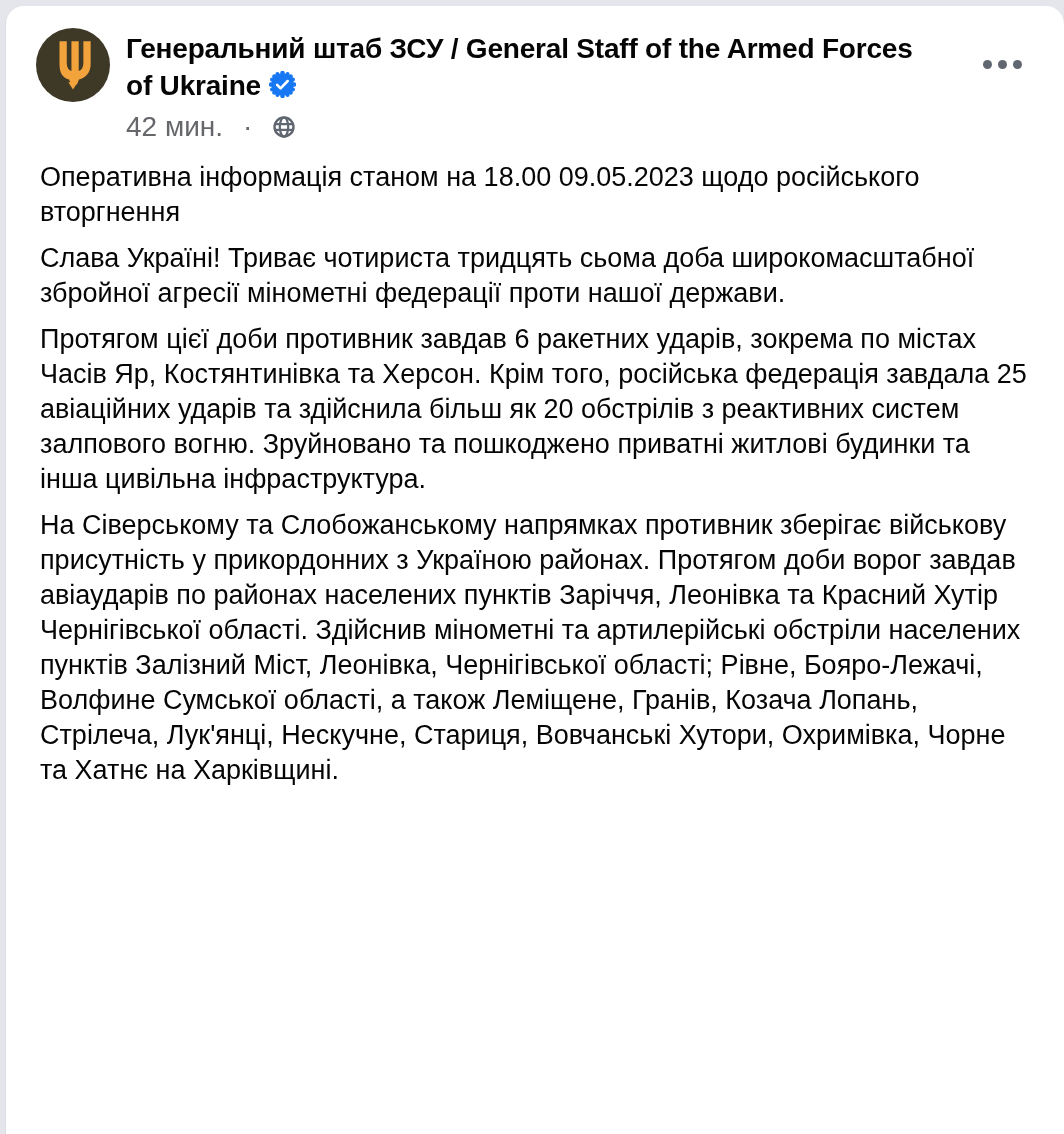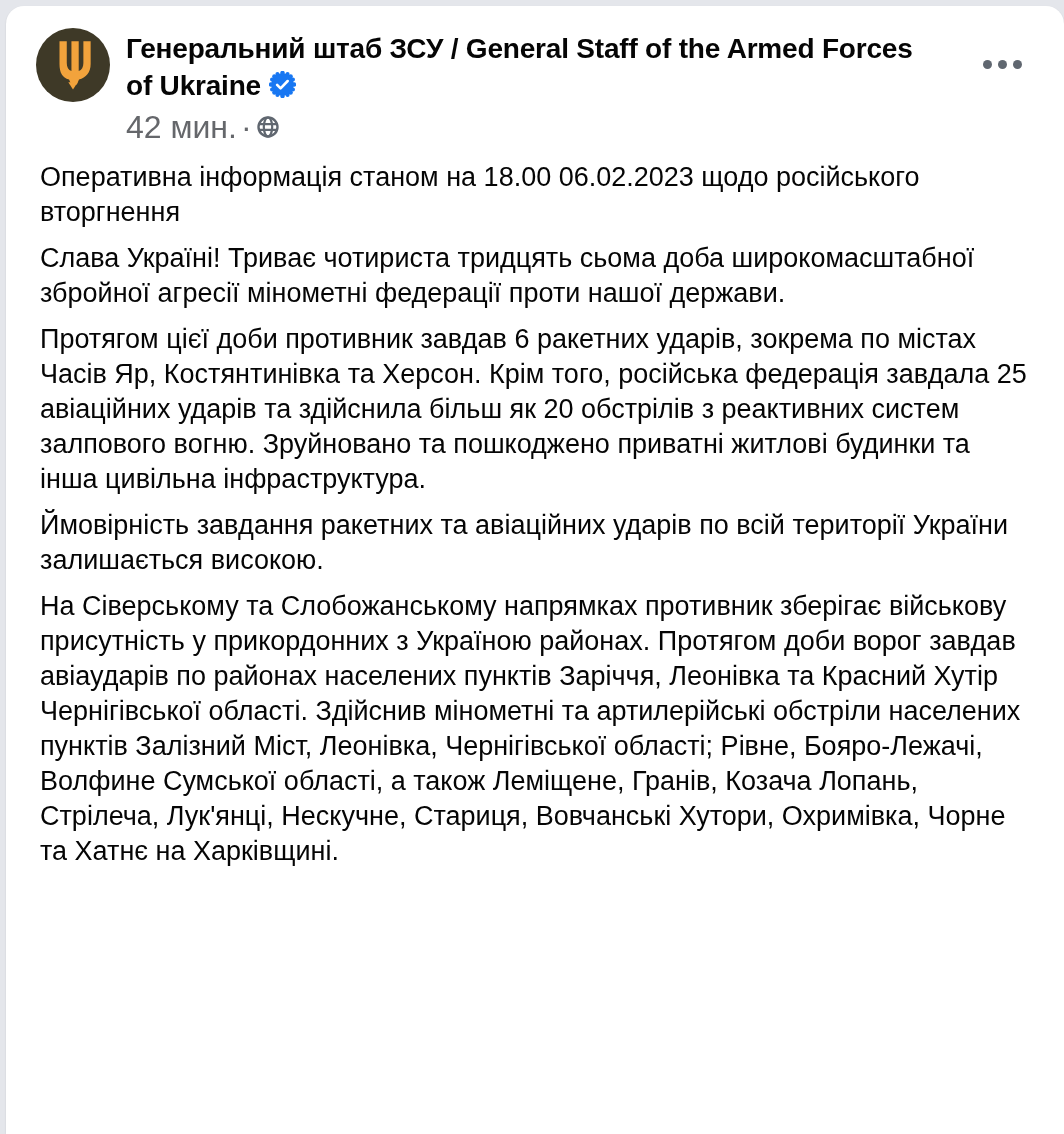--- a/index.html
+++ b/index.html
@@ -44,23 +44,23 @@
   }
   .verified-badge {
     display: inline-block;
     vertical-align: -3px;
     margin-left: 8px;
   }
   .post-meta {
     margin-top: 5px;
     display: flex;
     align-items: center;
-    gap: 4px;
+    gap: 20px;
     color: #65676b;
-    font-size: 32px;
+    font-size: 28px;
     line-height: 30px;
   }
   .post-meta .sep { color: #65676b; }
   .timestamp { cursor: pointer; }
   .more-options {
     position: absolute;
     top: 38px; right: 34px;
     width: 56px; height: 40px;
     display: flex; align-items: center; justify-content: center;
     gap: 6px;
@@ -139,20 +139,19 @@
     <button class="more-options" aria-label="More options">
       <span style="display:flex; gap:6px;">
         <span class="dot"></span>
           <span class="dot"></span>
           <span class="dot"></span>
       </span>
     </button>
   </div>
 
   <div class="post-text">
-    <p>Оперативна інформація станом на 18.00 06.02.2023 щодо російського вторгнення</p>
+    <p>Оперативна інформація станом на 18.00 09.05.2023 щодо російського вторгнення</p>
     <p>Слава Україні! Триває чотириста тридцять сьома доба широкомасштабної збройної агресії мінометні федерації проти нашої держави.</p>
     <p>Протягом цієї доби противник завдав 6 ракетних ударів, зокрема по містах Часів Яр, Костянтинівка та Херсон. Крім того, російська федерація завдала 25 авіаційних ударів та здійснила більш як 20 обстрілів з реактивних систем залпового вогню. Зруйновано та пошкоджено приватні житлові будинки та інша цивільна інфраструктура.</p>
-    <p>Ймовірність завдання ракетних та авіаційних ударів по всій території України залишається високою.</p>
     <p>На Сіверському та Слобожанському напрямках противник зберігає військову присутність у прикордонних з Україною районах. Протягом доби ворог завдав авіаударів по районах населених пунктів Заріччя, Леонівка та Красний Хутір Чернігівської області. Здійснив мінометні та артилерійські обстріли населених пунктів Залізний Міст, Леонівка, Чернігівської області; Рівне, Бояро-Лежачі, Волфине Сумської області, а також Леміщене, Гранів, Козача Лопань, Стрілеча, Лук'янці, Нескучне, Стариця, Вовчанські Хутори, Охримівка, Чорне та Хатнє на Харківщині.</p>
   </div>
 
 </div>
 
 </body></html>

